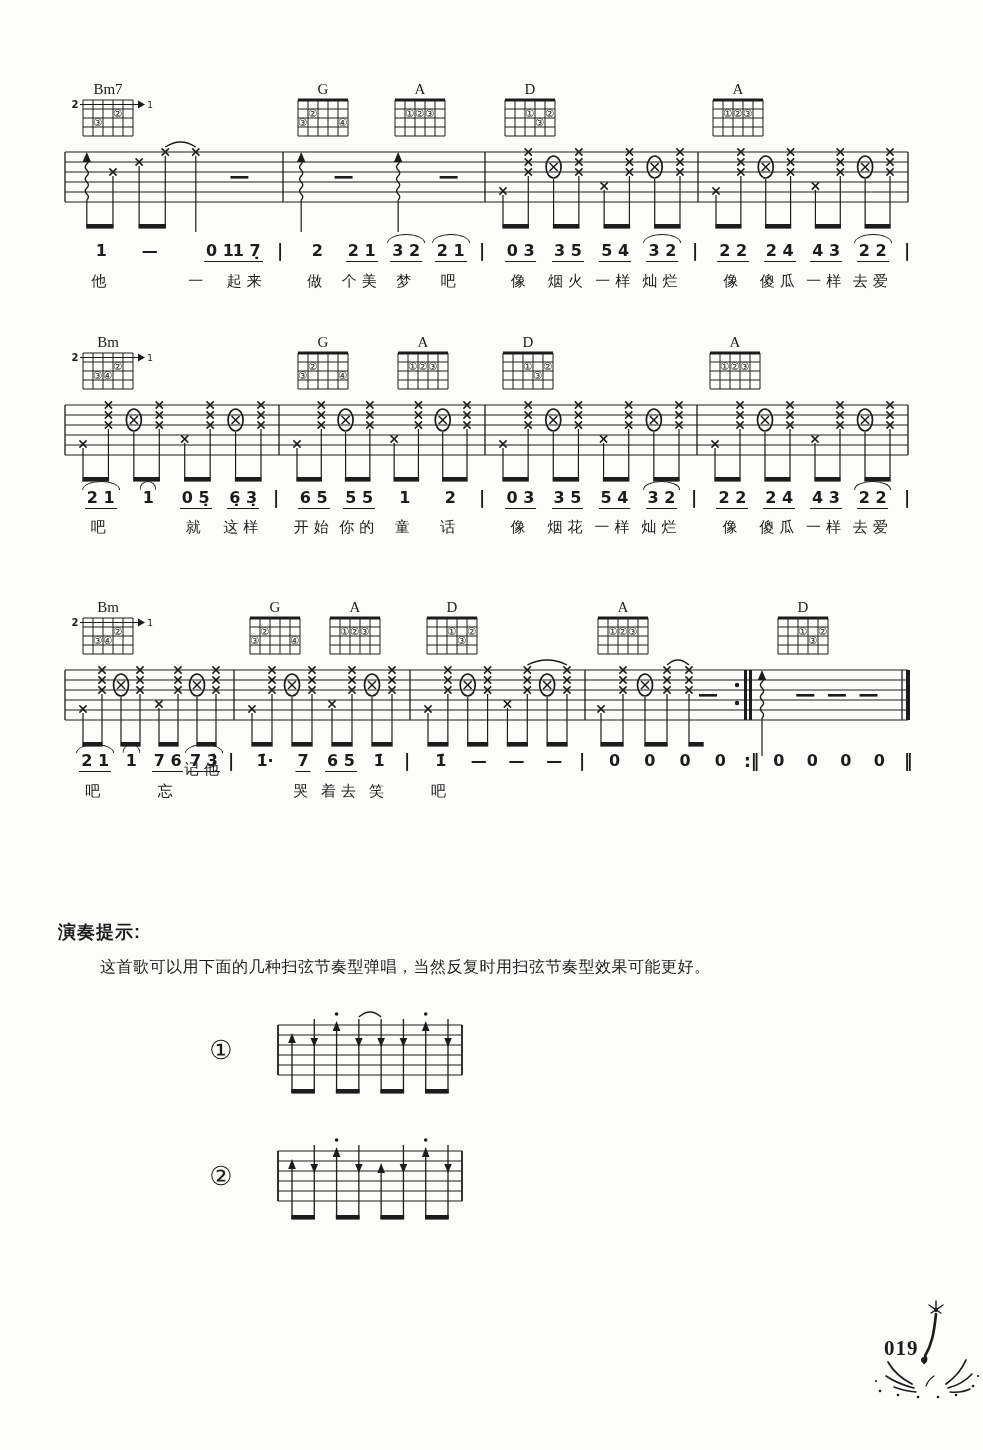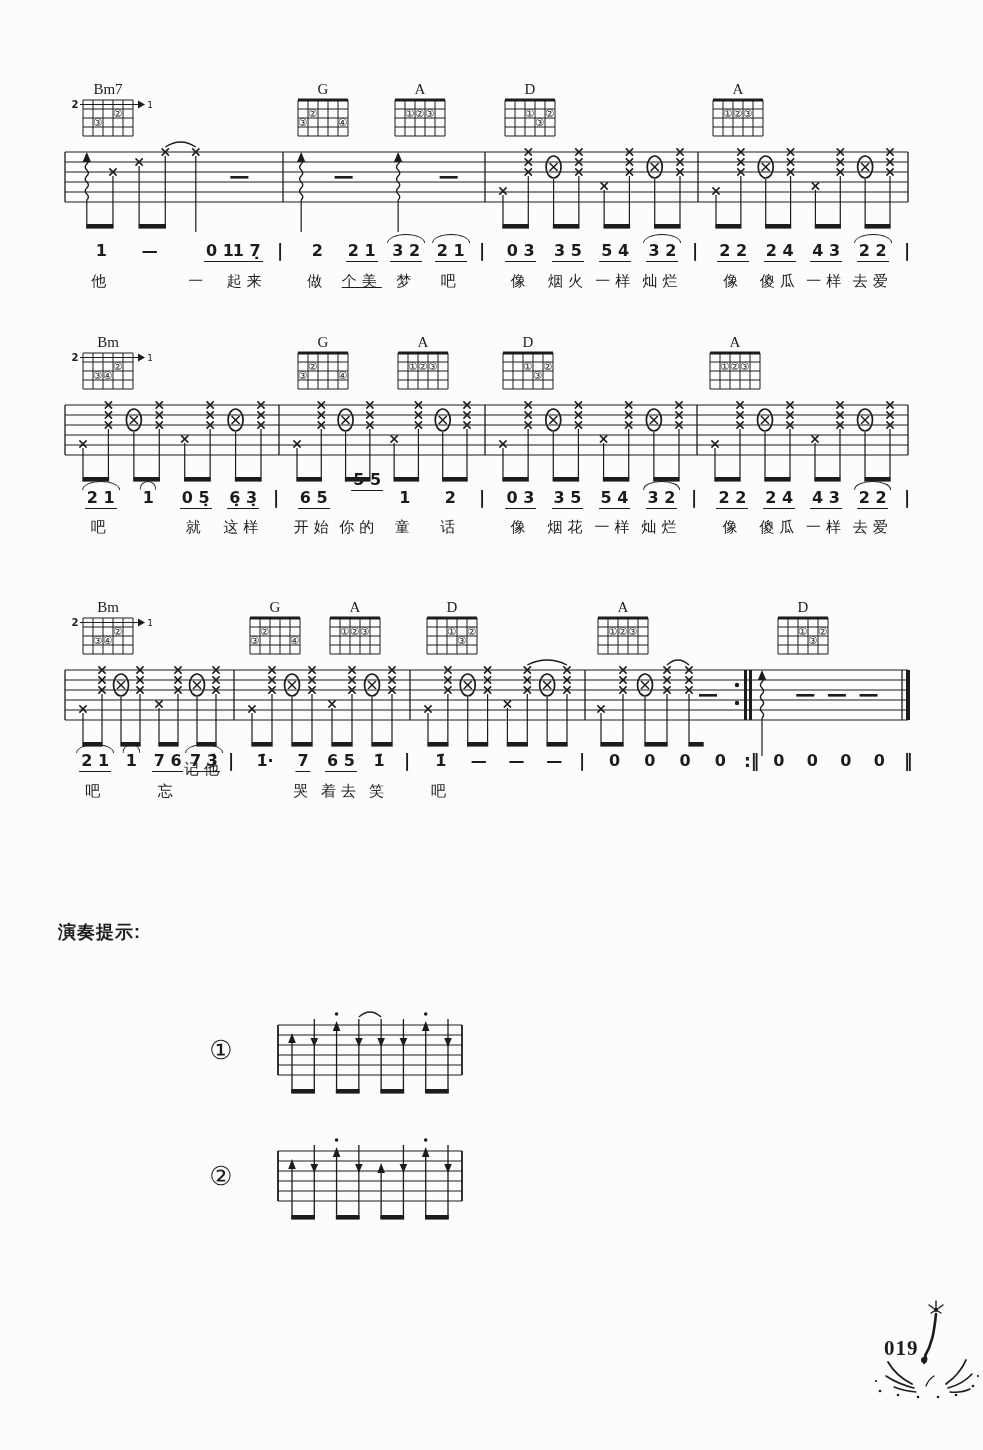--- a/index.html
+++ b/index.html
@@ -909,21 +909,21 @@
       <div class="lyr" style="left: 101.25px; top: 272px;">他</div>
       <div class="num" style="left: 149.75px; top: 243px;">—</div>
       <div class="num u" style="left: 181px; top: 243px; margin-left: 39px;">0 1</div>
       <div class="lyr" style="left: 198.25px; top: 272px;">一</div>
       <div class="num u" style="left: 246.75px; top: 243px;">1 7̣</div>
       <div class="lyr" style="left: 246.75px; top: 272px;">起来</div>
       <div class="sep" style="left: 277px; top: 241px;">|</div>
       <div class="num" style="left: 317.25px; top: 243px;">2</div>
       <div class="lyr" style="left: 317.25px; top: 272px;">做</div>
       <div class="num u" style="left: 361.75px; top: 243px;">2 1</div>
-      <div class="lyr" style="left: 361.75px; top: 272px; text-decoration: underline;">个美</div>
+      <div class="lyr" style="left: 361.75px; top: 272px;">个美</div>
       <div class="num u arc" style="left: 406.25px; top: 243px;">3 2</div>
       <div class="lyr" style="left: 406.25px; top: 272px;">梦</div>
       <div class="num u arc" style="left: 450.75px; top: 243px;">2 1</div>
       <div class="lyr" style="left: 450.75px; top: 272px;">吧</div>
       <div class="sep" style="left: 479px; top: 241px;">|</div>
       <div class="num u" style="left: 520.625px; top: 243px;">0 3</div>
       <div class="lyr" style="left: 520.625px; top: 272px;">像</div>
       <div class="num u" style="left: 567.875px; top: 243px;">3 5</div>
       <div class="lyr" style="left: 567.875px; top: 272px;">烟火</div>
       <div class="num u" style="left: 615.125px; top: 243px;">5 4</div>
@@ -943,21 +943,21 @@
       <div class="num u arc" style="left: 100.75px; top: 490px;">2 1</div>
       <div class="lyr" style="left: 100.75px; top: 518px;">吧</div>
       <div class="num arc" style="left: 148.25px; top: 490px;">1</div>
       <div class="num u" style="left: 195.75px; top: 490px;">0 5̣</div>
       <div class="lyr" style="left: 195.75px; top: 518px;">就</div>
       <div class="num u" style="left: 243.25px; top: 490px;">6̣ 3̣</div>
       <div class="lyr" style="left: 243.25px; top: 518px; font-family: Liberation Mono, monospace;">这样</div>
       <div class="sep" style="left: 273px; top: 488px;">|</div>
       <div class="num u" style="left: 313.75px; top: 490px;">6 5</div>
       <div class="lyr" style="left: 313.75px; top: 518px;">开始</div>
-      <div class="num u" style="left: 359.25px; top: 472px; margin-left: 8px;">5 5</div>
+      <div class="num u" style="left: 359.25px; top: 490px;">5 5</div>
       <div class="lyr" style="left: 359.25px; top: 518px;">你的</div>
       <div class="num" style="left: 404.75px; top: 490px;">1</div>
       <div class="lyr" style="left: 404.75px; top: 518px;">童</div>
       <div class="num" style="left: 450.25px; top: 490px;">2</div>
       <div class="lyr" style="left: 450.25px; top: 518px;">话</div>
       <div class="sep" style="left: 479px; top: 488px;">|</div>
       <div class="num u" style="left: 520.5px; top: 490px;">0 3</div>
       <div class="lyr" style="left: 520.5px; top: 518px;">像</div>
       <div class="num u" style="left: 567.5px; top: 490px;">3 5</div>
       <div class="lyr" style="left: 567.5px; top: 518px;">烟花</div>
@@ -1003,20 +1003,21 @@
       <div class="num" style="left: 720.375px; top: 753px;">0</div>
       <div class="sep" style="left: 744px; top: 751px;">:‖</div>
       <div class="num" style="left: 778.75px; top: 753px;">0</div>
       <div class="num" style="left: 812.25px; top: 753px;">0</div>
       <div class="num" style="left: 845.75px; top: 753px;">0</div>
       <div class="num" style="left: 879.25px; top: 753px;">0</div>
       <div class="sep" style="left: 904px; top: 751px;">‖</div>
     </div>
 
   <div class="tips-heading">演奏提示:</div>
+  <div class="tips-body">这首歌可以用下面的几种扫弦节奏型弹唱，当然反复时用扫弦节奏型效果可能更好。</div>
 
   <div class="plabel p1">①</div>
   <div class="plabel p2">②</div>
 
   <div class="page-number">019</div>
 
   <svg class="decoration" width="115" height="118" viewBox="0 0 115 118">
     <g stroke="#1c1c1c" fill="none" stroke-linecap="round">
       <g stroke-width="1.4">
         <line x1="68" y1="22" x2="68" y2="13"></line>

